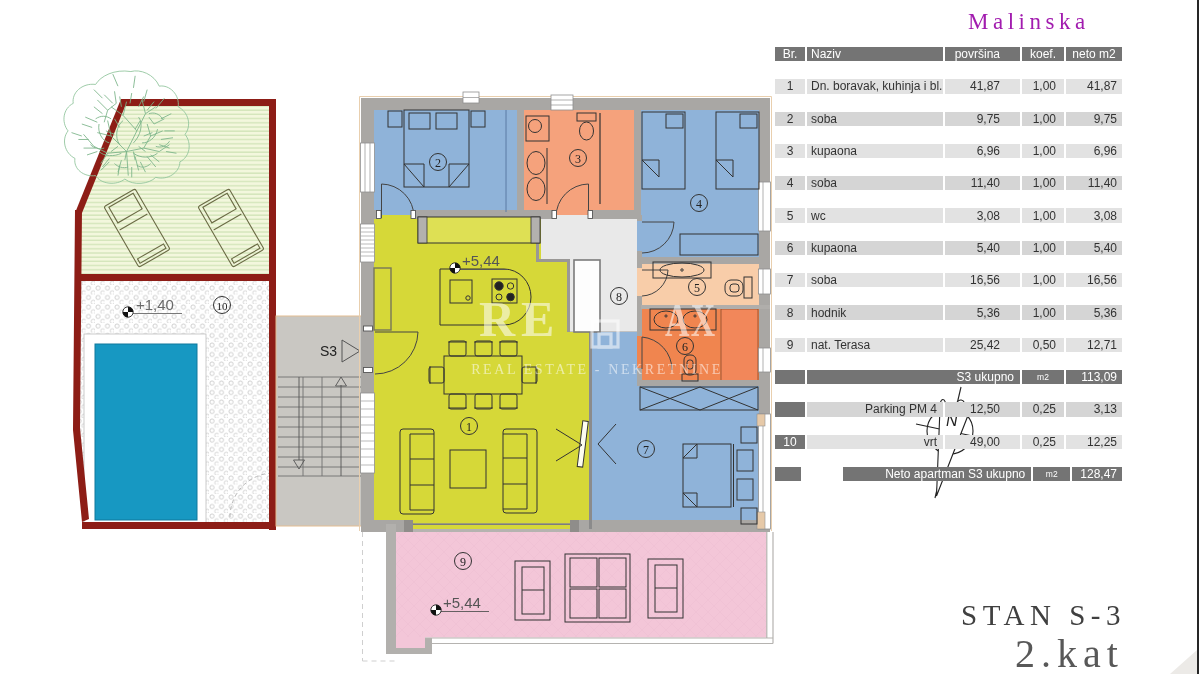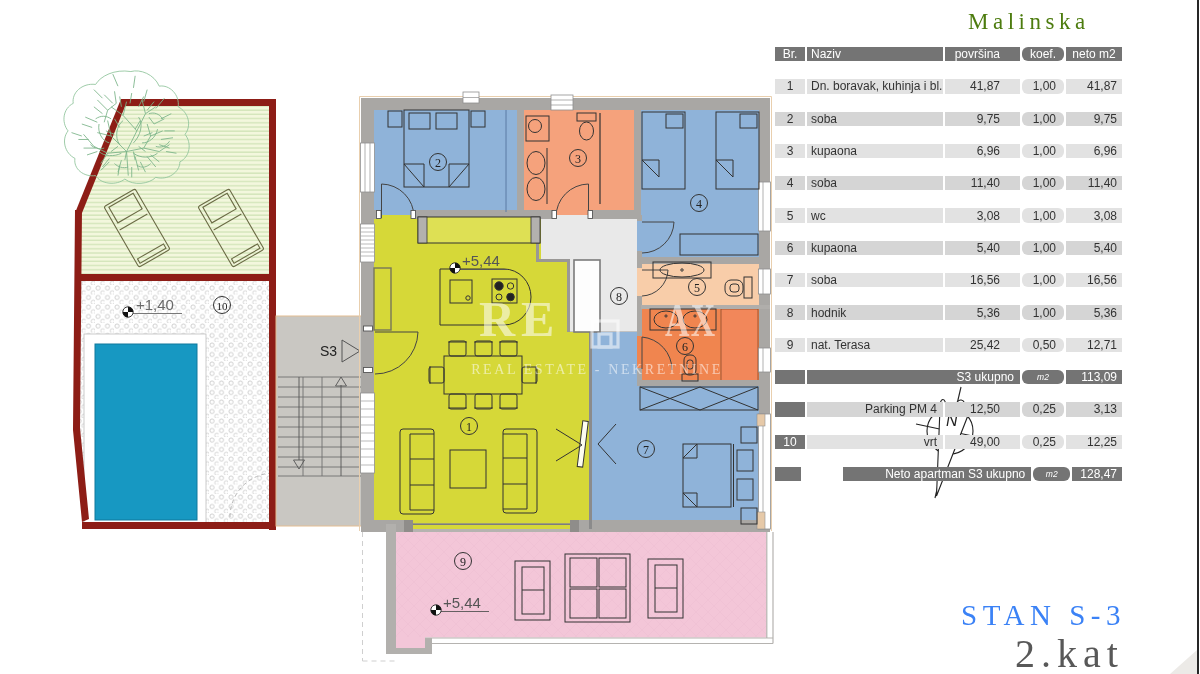--- a/index.html
+++ b/index.html
@@ -7,28 +7,28 @@
         font-family:"Liberation Sans", sans-serif;}
   .abs{position:absolute;}
   .srf{font-family:"Liberation Serif", serif;}
   
   #tbl{position:absolute;left:775px;top:47px;width:347px;display:flex;flex-direction:column;row-gap:18px;}
   .trow{display:flex;column-gap:2px;height:14.3px;font-size:12px;color:#333;}
   .c{display:flex;align-items:center;box-sizing:border-box;}
   .cbr{width:30px;justify-content:center;}
   .cnz{width:136px;padding-left:4px;}
   .cpv{width:75px;justify-content:flex-end;padding-right:20px;}
-  .ckf{width:42px;justify-content:flex-end;padding-right:8px;border-radius:6px;}
+  .ckf{width:42px;justify-content:flex-end;padding-right:8px;}
   .cnt{width:56px;justify-content:flex-end;padding-right:5px;}
   .bgL{background:#e2e2e2;}
   .bgD{background:#d5d5d5;}
   .bgK{background:#747474;color:#fff;}
   .rt{justify-content:flex-end;padding-right:6px;}
   .ctr{justify-content:center;padding-right:0;}
-  .m2{font-size:8.5px;font-style:italic;}
+  .m2{font-size:8.5px;}
 </style>
 </head>
 <body>
 <div id="page">
 
 <svg class="abs" style="left:0;top:0" width="1200" height="674" viewBox="0 0 1200 674">
 <defs>
   <pattern id="lawn" width="6" height="4.2" patternUnits="userSpaceOnUse">
     <rect width="6" height="4.2" fill="#f3f7dd"></rect>
     <line x1="0" y1="1" x2="6" y2="1" stroke="#d3e5ba" stroke-width="1.4"></line>
@@ -562,21 +562,21 @@
 <g fill="none" stroke="#222" stroke-width="1.1">
   <circle cx="950" cy="431" r="23"></circle>
   <line x1="916" y1="424" x2="982" y2="438"></line>
   <line x1="961" y1="387" x2="935" y2="498"></line>
   <path d="M936.5,496 L940.2,403 C941.6,398.2 944.2,398.6 945.3,402.2 C946.3,405.6 948.3,406.8 951,406.8 C953.8,406.8 955.2,404.6 957.2,402 C959.6,398.8 963.2,399.6 964.6,403 L970.6,408.8 Z" fill="#ffffff"></path>
   <text x="946" y="426" font-size="16" font-style="italic" font-family="Liberation Sans, sans-serif" fill="#222" stroke="none">N</text>
 </g>
 
 </svg>
 
-<div class="abs srf" style="left:968px;top:9px;font-size:23px;letter-spacing:4.5px;color:#4d7c0f;">Malinska</div>
+<div class="abs srf" style="left:968px;top:9px;font-size:23px;letter-spacing:4.5px;color:#a21caf;">Malinska</div>
 
 <div id="tbl">
 
   <div class="trow">
     <div class="c cbr bgK">Br.</div>
         <div class="c cnz bgK">Naziv</div>
         <div class="c cpv bgK">površina</div>
         <div class="c ckf bgK ctr">koef.</div>
         <div class="c cnt bgK ctr">neto m2</div>
   </div>
@@ -677,21 +677,21 @@
   </div>
 
   <div class="trow">
     <div class="c cbr bgK"></div>
         <div class="c bgK rt" style="width:213px;margin-left:40px;">Neto apartman S3 ukupno</div>
         <div class="c ckf bgK ctr m2">m2</div>
         <div class="c cnt bgK">128,47</div>
   </div>
 </div>
 
-<div class="abs srf" style="left:961px;top:599px;font-size:29px;letter-spacing:5.5px;color:#3b82f6;">STAN S-3</div>
+<div class="abs srf" style="left:961px;top:599px;font-size:29px;letter-spacing:5.5px;color:#404040;">STAN S-3</div>
 
 <div class="abs srf" style="left:1015px;top:630px;font-size:40px;letter-spacing:6px;color:#585858;">2.kat</div>
 
 <div class="abs" style="left:1196.5px;top:0;width:2px;height:674px;background:#262626;"></div>
 
 <div class="abs" style="left:1170px;top:650px;width:0;height:0;border-left:27px solid transparent;border-bottom:24px solid #eceae7;"></div>
 
 </div>
 
 </body></html>

